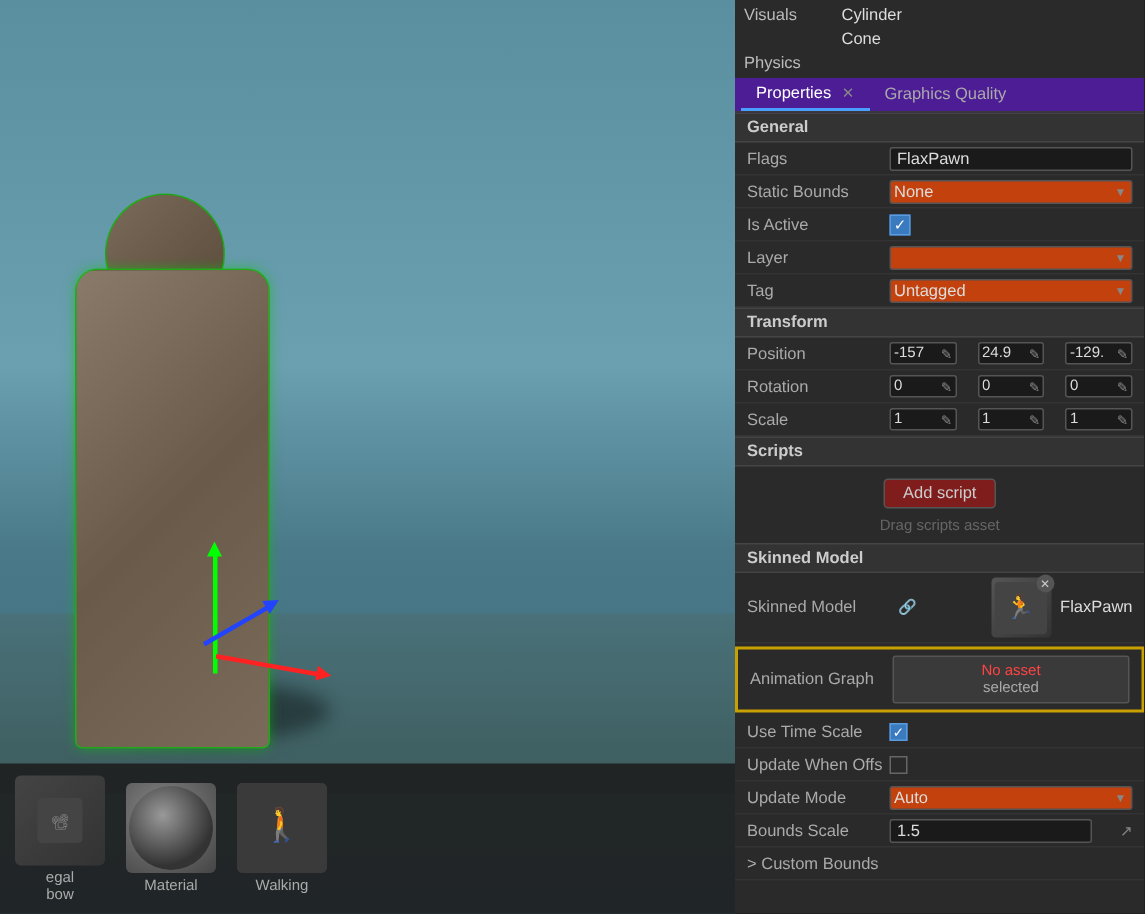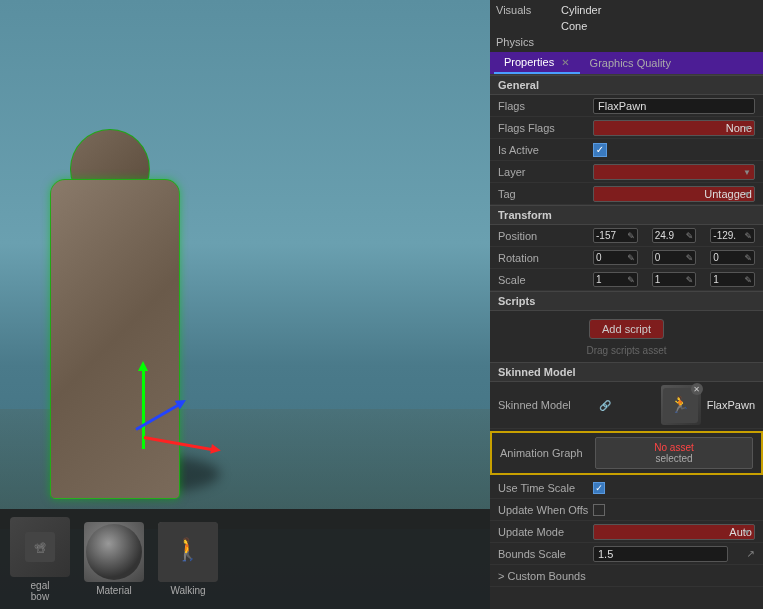--- a/index.html
+++ b/index.html
@@ -271,29 +271,28 @@
     .prop-input {
       background: #1a1a1a;
       border: 1px solid #555;
       color: #ddd;
       font-size: 11px;
       padding: 1px 4px;
       border-radius: 2px;
       width: 100%;
     }
     .prop-select {
-      background: #7f1d1d;
+      background: #c2410c;
       border: 1px solid #555;
       color: #ddd;
       font-size: 11px;
       padding: 1px 2px;
       border-radius: 2px;
       width: 100%;
       appearance: none;
-      text-align: right;
       -webkit-appearance: none;
     }
     .select-wrapper {
       position: relative;
       flex: 1;
     }
     .select-wrapper::after {
       content: '▼';
       position: absolute;
       right: 4px;
@@ -540,21 +539,21 @@
     <div class="section-header">General</div>
 
     <div class="prop-row">
       <span class="prop-label">Flags</span>
       <div class="prop-value">
         <input class="prop-input" type="text" value="FlaxPawn" style="">
       </div>
     </div>
 
     <div class="prop-row">
-      <span class="prop-label">Flags Flags</span>
+      <span class="prop-label">Static Bounds</span>
       <div class="select-wrapper">
         <select class="prop-select">
           <option>None</option>
         </select>
       </div>
     </div>
 
     <div class="prop-row">
       <span class="prop-label">Is Active</span>
       <span class="checkbox-blue">✓</span>

